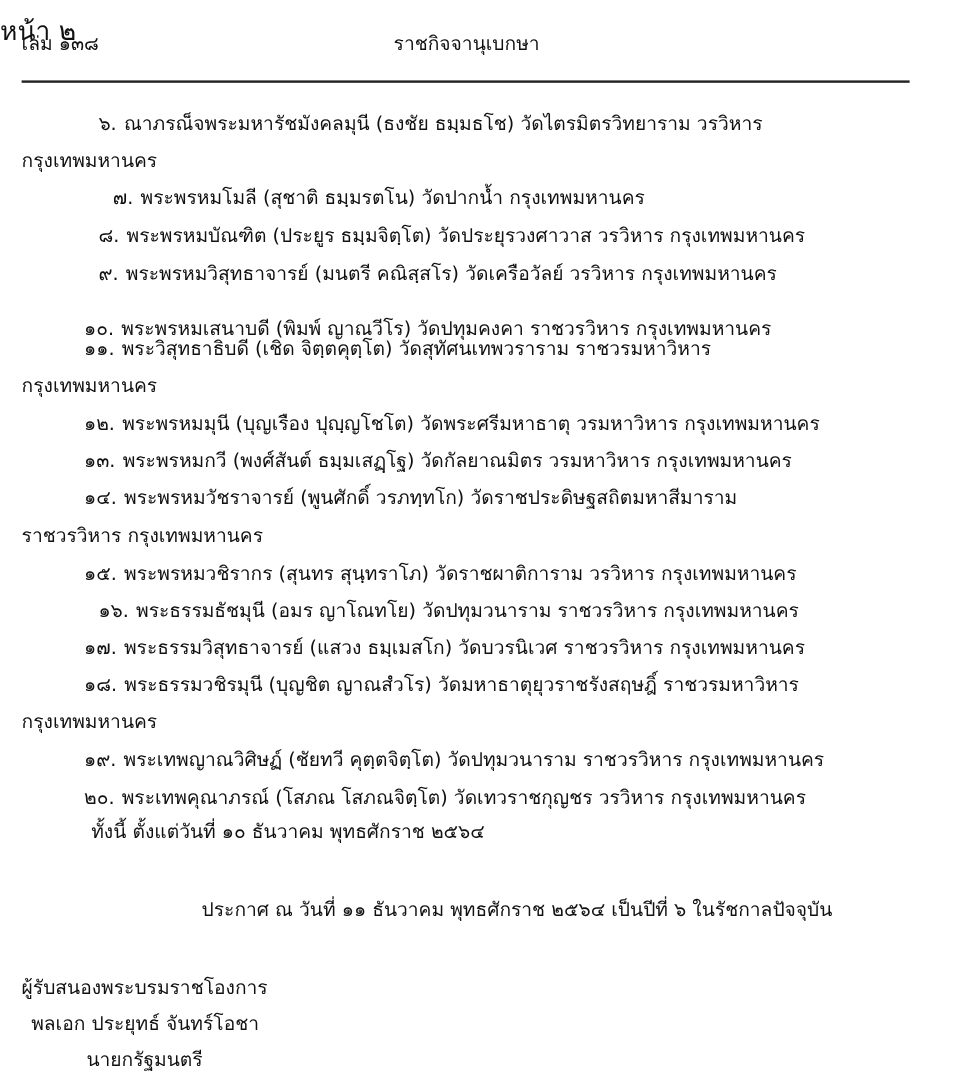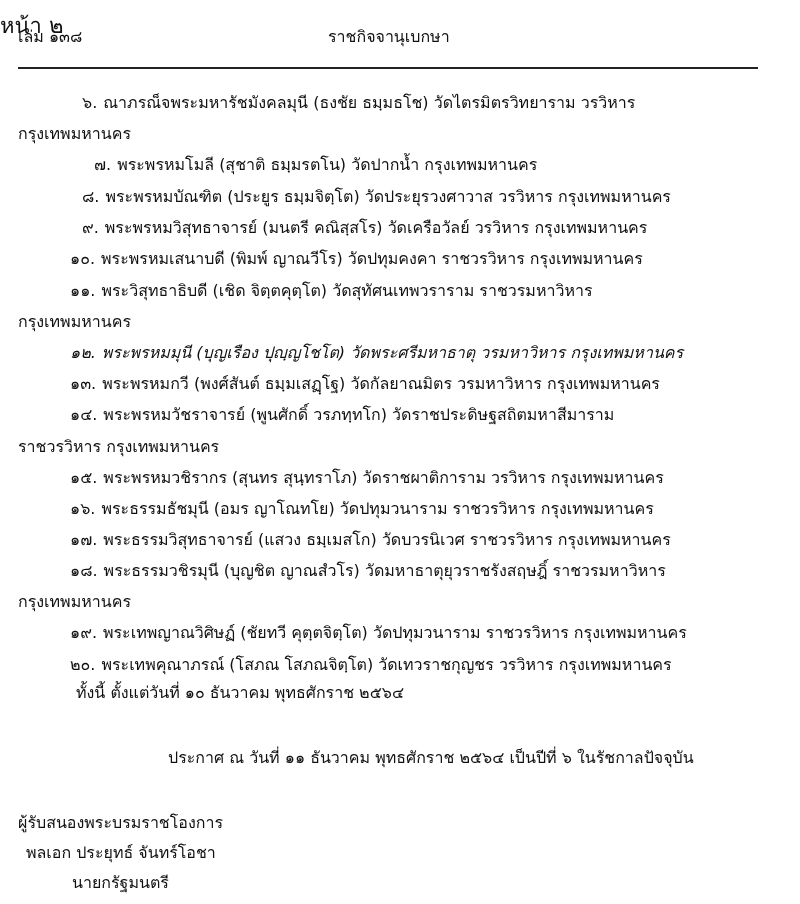--- a/index.html
+++ b/index.html
@@ -39,29 +39,29 @@
   <span style="left:310px">ราชกิจจานุเบกษา</span>
 </div>
 <div class="rule"></div>
 
 <div id="items">
     <div class="line item" style="top: 93px; right: 42px;"><span>๖.</span><span style="margin-left: 6px;">ณาภรณ็จพระมหารัชมังคลมุนี (ธงชัย ธมฺมธโช) วัดไตรมิตรวิทยาราม วรวิหาร</span></div>
     <div class="line cont" style="top: 124px;">กรุงเทพมหานคร</div>
     <div class="line item" style="top: 155px; margin-left: 12px;"><span>๗.</span><span style="margin-left: 6px;">พระพรหมโมลี (สุชาติ ธมฺมรตโน) วัดปากน้ำ กรุงเทพมหานคร</span></div>
     <div class="line item" style="top: 187px;"><span>๘.</span><span style="margin-left: 6px;">พระพรหมบัณฑิต (ประยูร ธมฺมจิตฺโต) วัดประยุรวงศาวาส วรวิหาร กรุงเทพมหานคร</span></div>
     <div class="line item" style="top: 218px;"><span>๙.</span><span style="margin-left: 6px;">พระพรหมวิสุทธาจารย์ (มนตรี คณิสฺสโร) วัดเครือวัลย์ วรวิหาร กรุงเทพมหานคร</span></div>
-    <div class="line item wide" style="top: 249px;"><span>๑๐.</span><span style="margin-left: 6px;">พระพรหมเสนาบดี (พิมพ์ ญาณวีโร) วัดปทุมคงคา ราชวรวิหาร กรุงเทพมหานคร</span></div>
+    <div class="line item wide" style="top: 264px;"><span>๑๐.</span><span style="margin-left: 6px;">พระพรหมเสนาบดี (พิมพ์ ญาณวีโร) วัดปทุมคงคา ราชวรวิหาร กรุงเทพมหานคร</span></div>
     <div class="line item wide" style="top: 281px; right: 42px;"><span>๑๑.</span><span style="margin-left: 6px;">พระวิสุทธาธิบดี (เชิด จิตฺตคุตฺโต) วัดสุทัศนเทพวราราม ราชวรมหาวิหาร</span></div>
     <div class="line cont" style="top: 312px;">กรุงเทพมหานคร</div>
-    <div class="line item wide" style="top: 343px; font-style: italic;"><span>๑๒.</span><span style="margin-left: 6px;">พระพรหมมุนี (บุญเรือง ปุญฺญโชโต) วัดพระศรีมหาธาตุ วรมหาวิหาร กรุงเทพมหานคร</span></div>
+    <div class="line item wide" style="top: 343px;"><span>๑๒.</span><span style="margin-left: 6px;">พระพรหมมุนี (บุญเรือง ปุญฺญโชโต) วัดพระศรีมหาธาตุ วรมหาวิหาร กรุงเทพมหานคร</span></div>
     <div class="line item wide" style="top: 374px;"><span>๑๓.</span><span style="margin-left: 6px;">พระพรหมกวี (พงศ์สันต์ ธมฺมเสฏฺโฐ) วัดกัลยาณมิตร วรมหาวิหาร กรุงเทพมหานคร</span></div>
     <div class="line item wide" style="top: 405px; right: 42px;"><span>๑๔.</span><span style="margin-left: 6px;">พระพรหมวัชราจารย์ (พูนศักดิ์ วรภทฺทโก) วัดราชประดิษฐสถิตมหาสีมาราม</span></div>
     <div class="line cont" style="top: 437px;">ราชวรวิหาร กรุงเทพมหานคร</div>
     <div class="line item wide" style="top: 468px;"><span>๑๕.</span><span style="margin-left: 6px;">พระพรหมวชิรากร (สุนทร สุนฺทราโภ) วัดราชผาติการาม วรวิหาร กรุงเทพมหานคร</span></div>
-    <div class="line item wide" style="top: 499px;"><span>๑๖.</span><span style="margin-left: 6px;">พระธรรมธัชมุนี (อมร ญาโณทโย) วัดปทุมวนาราม ราชวรวิหาร กรุงเทพมหานคร</span></div>
+    <div class="line item wide" style="top: 499px; margin-left: 12px;"><span>๑๖.</span><span style="margin-left: 6px;">พระธรรมธัชมุนี (อมร ญาโณทโย) วัดปทุมวนาราม ราชวรวิหาร กรุงเทพมหานคร</span></div>
     <div class="line item wide" style="top: 530px;"><span>๑๗.</span><span style="margin-left: 6px;">พระธรรมวิสุทธาจารย์ (แสวง ธมฺเมสโก) วัดบวรนิเวศ ราชวรวิหาร กรุงเทพมหานคร</span></div>
     <div class="line item wide" style="top: 561px; right: 42px;"><span>๑๘.</span><span style="margin-left: 6px;">พระธรรมวชิรมุนี (บุญชิต ญาณสํวโร) วัดมหาธาตุยุวราชรังสฤษฎิ์ ราชวรมหาวิหาร</span></div>
     <div class="line cont" style="top: 592px;">กรุงเทพมหานคร</div>
     <div class="line item wide" style="top: 623px;"><span>๑๙.</span><span style="margin-left: 6px; text-align: center;">พระเทพญาณวิศิษฏ์ (ชัยทวี คุตฺตจิตฺโต) วัดปทุมวนาราม ราชวรวิหาร กรุงเทพมหานคร</span></div>
     <div class="line item wide" style="top: 655px;"><span>๒๐.</span><span style="margin-left: 6px;">พระเทพคุณาภรณ์ (โสภณ โสภณจิตฺโต) วัดเทวราชกุญชร วรวิหาร กรุงเทพมหานคร</span></div>
   </div>
 
 <div class="line" style="left:76px; top:683px;">ทั้งนี้ ตั้งแต่วันที่ ๑๐ ธันวาคม พุทธศักราช ๒๕๖๔</div>
 
 <div class="line" style="left:168px; top:748px;">ประกาศ ณ วันที่ ๑๑ ธันวาคม พุทธศักราช ๒๕๖๔ เป็นปีที่ ๖ ในรัชกาลปัจจุบัน</div>

